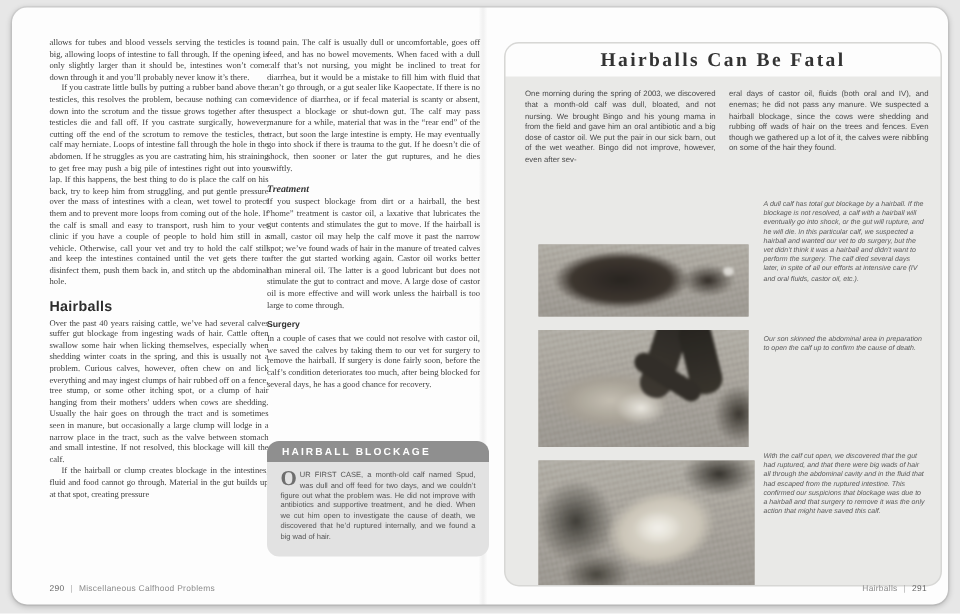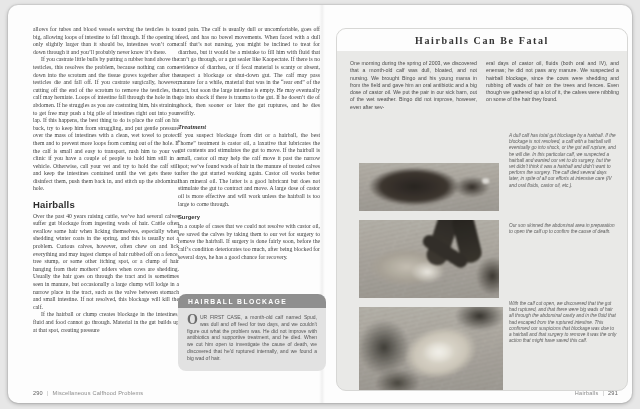--- a/index.html
+++ b/index.html
@@ -63,21 +63,21 @@
   .footer .sep{margin:0 4px;color:#b0b0b0;}
   .footer-left{left:25px;}
   .footer-right{right:14px;}
   
   .feature-box{
     position:absolute;left:328px;top:23px;width:290px;height:361px;
     border:1px solid #d7d7d5;border-radius:10px;background:#e9e9e7;overflow:hidden;
   }
   .feature-title{
     background:#fdfdfd;height:22px;display:flex;align-items:center;justify-content:center;
-    font-family:"Liberation Serif", serif;font-weight:bold;font-size:10px;
+    font-family:"Liberation Serif", serif;font-weight:bold;font-size:13px;
     letter-spacing:1.6px;color:#333;
   }
   .feature-body{position:absolute;left:0;top:22px;right:0;bottom:0;}
   .intro-col{
     position:absolute;top:9px;
     font-family:"Liberation Sans", sans-serif;font-size:5.2px;line-height:7.3px;
     color:#4a4a4a;text-align:justify;margin:0;
   }
   .intro-col.c1{left:13px;width:127px;}
   .intro-col.c2{left:149px;width:133px;}

